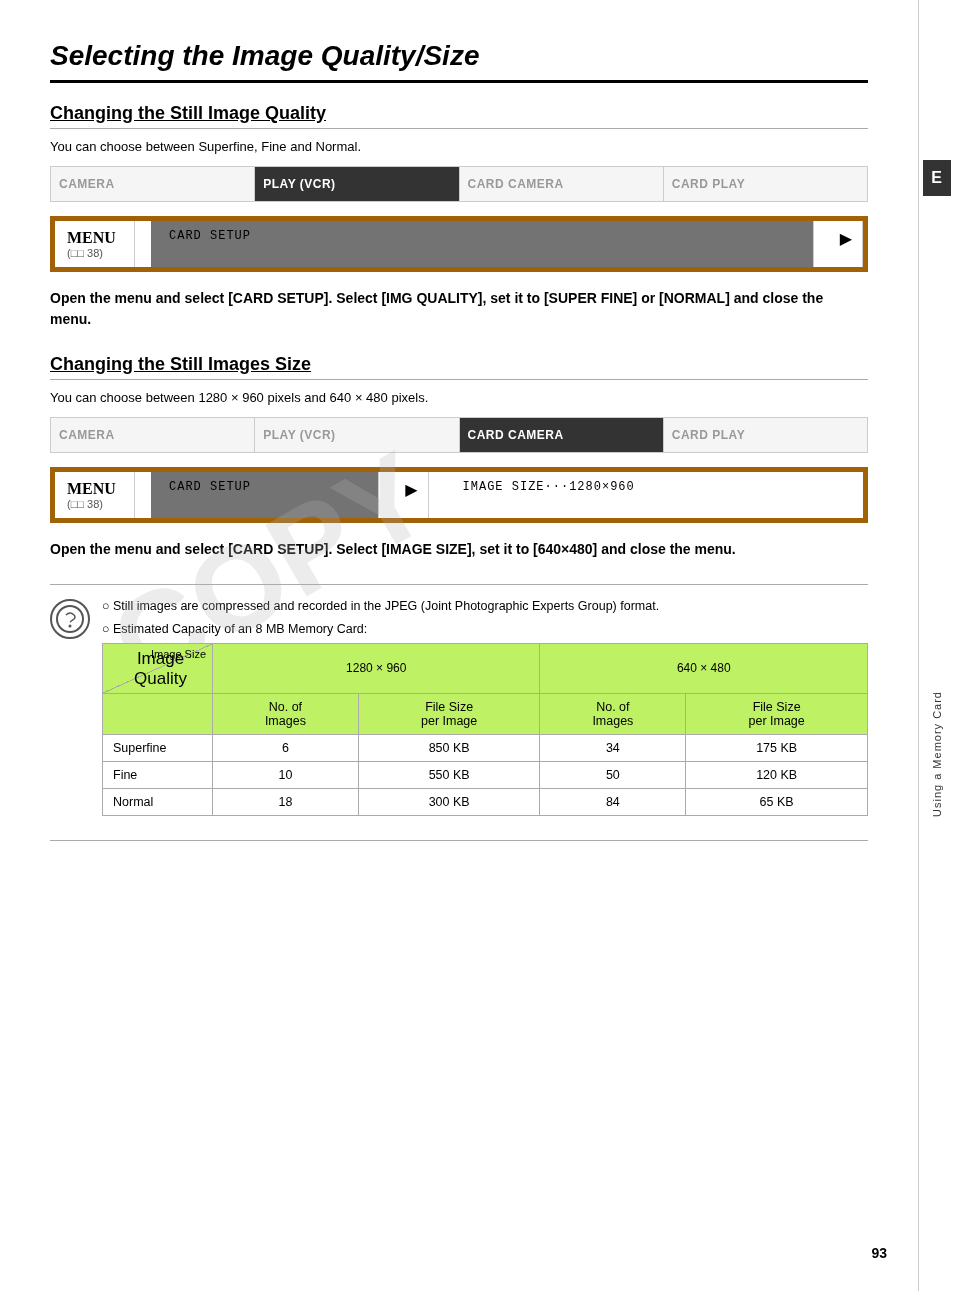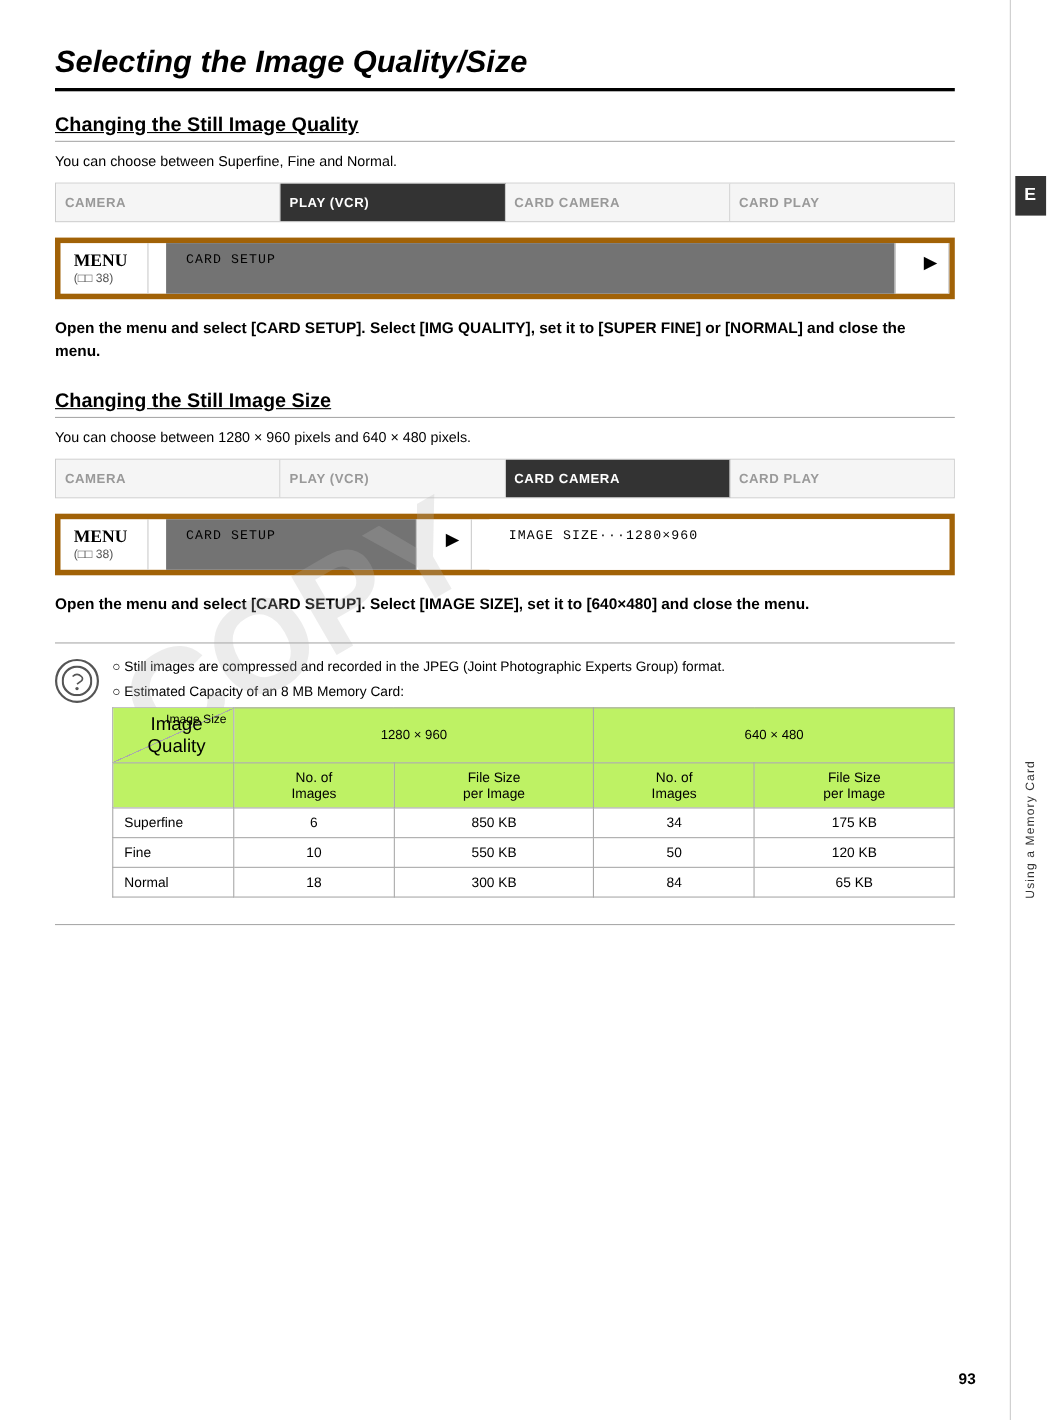--- a/index.html
+++ b/index.html
@@ -340,21 +340,21 @@
         </div>
         <div class="menu-item-box">CARD SETUP</div>
         <div class="menu-arrow">▶</div>
       </div>
 
       <p class="instruction-text">Open the menu and select [CARD SETUP]. Select [IMG QUALITY], set it to [SUPER FINE] or [NORMAL] and close the menu.</p>
     </div>
 
     <div>
       <div class="section-heading-underline">
-        <h2 class="section-heading">Changing the Still Image Size</h2>
+        <h2 class="section-heading">Changing the Still Images Size</h2>
       </div>
       <p class="section-intro">You can choose between 1280 × 960 pixels and 640 × 480 pixels.</p>
 
       <div class="mode-tabs">
         <div class="mode-tab">CAMERA</div>
         <div class="mode-tab">PLAY (VCR)</div>
         <div class="mode-tab active">CARD CAMERA</div>
         <div class="mode-tab">CARD PLAY</div>
       </div>
 

